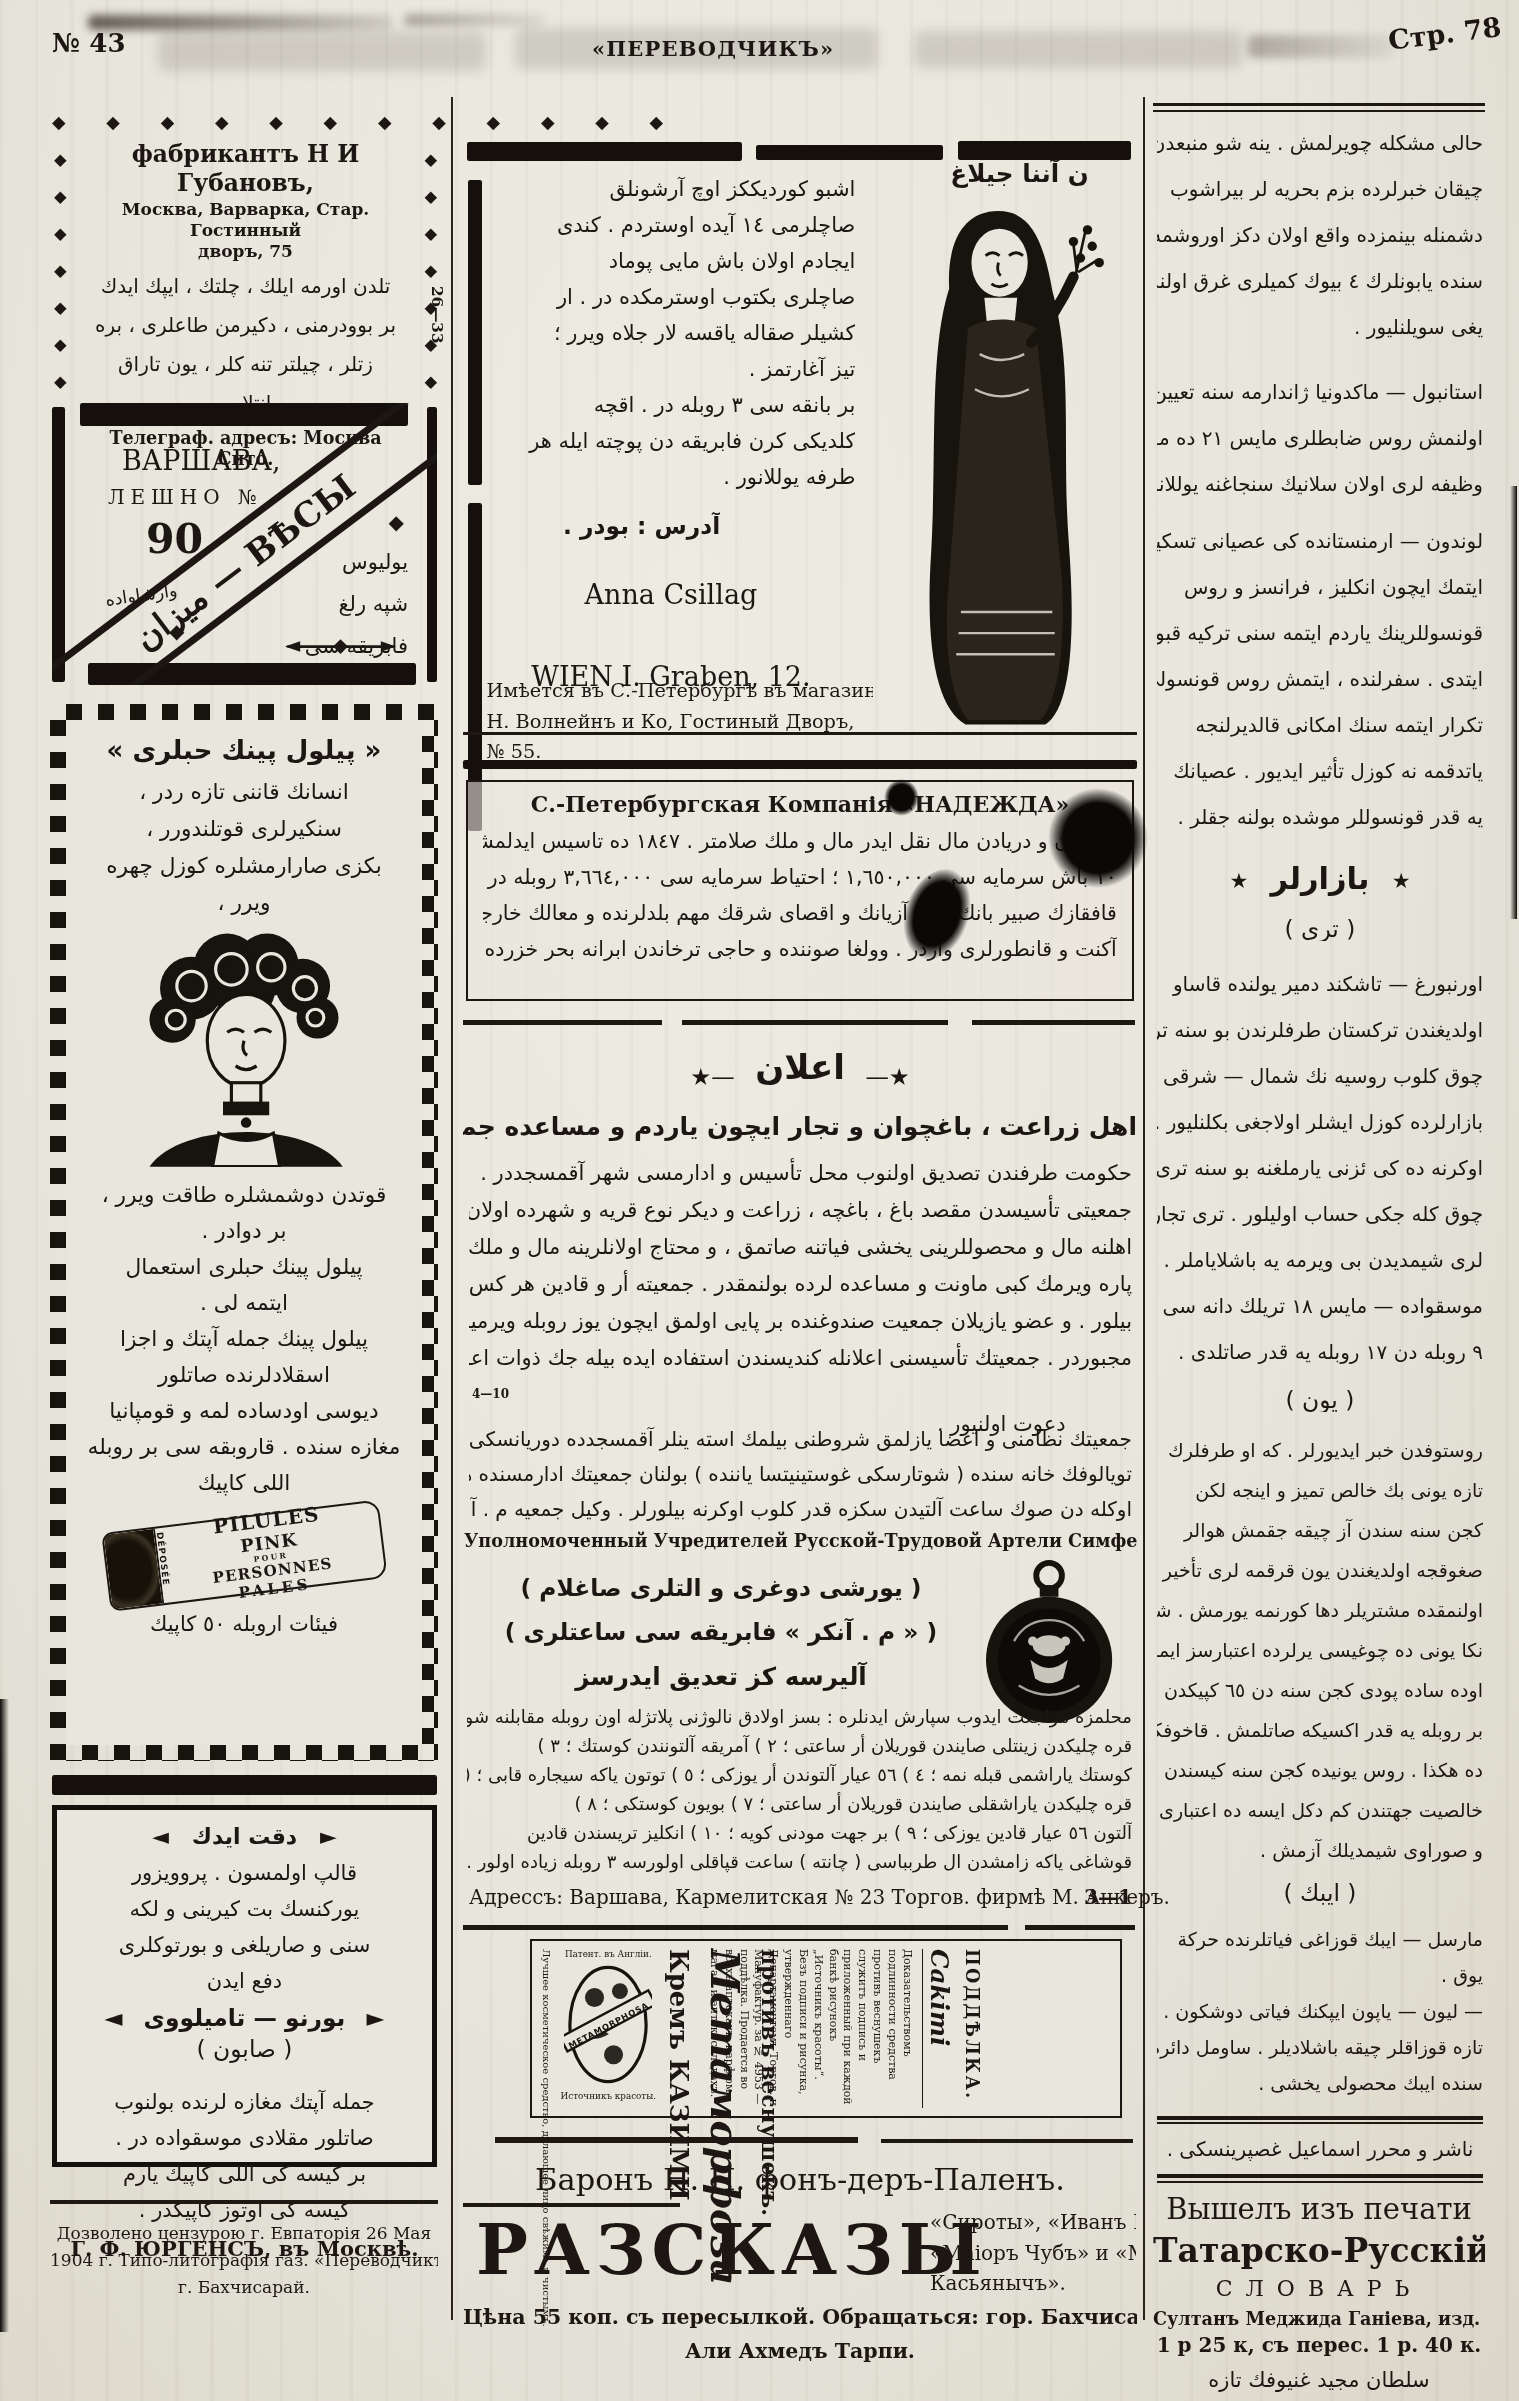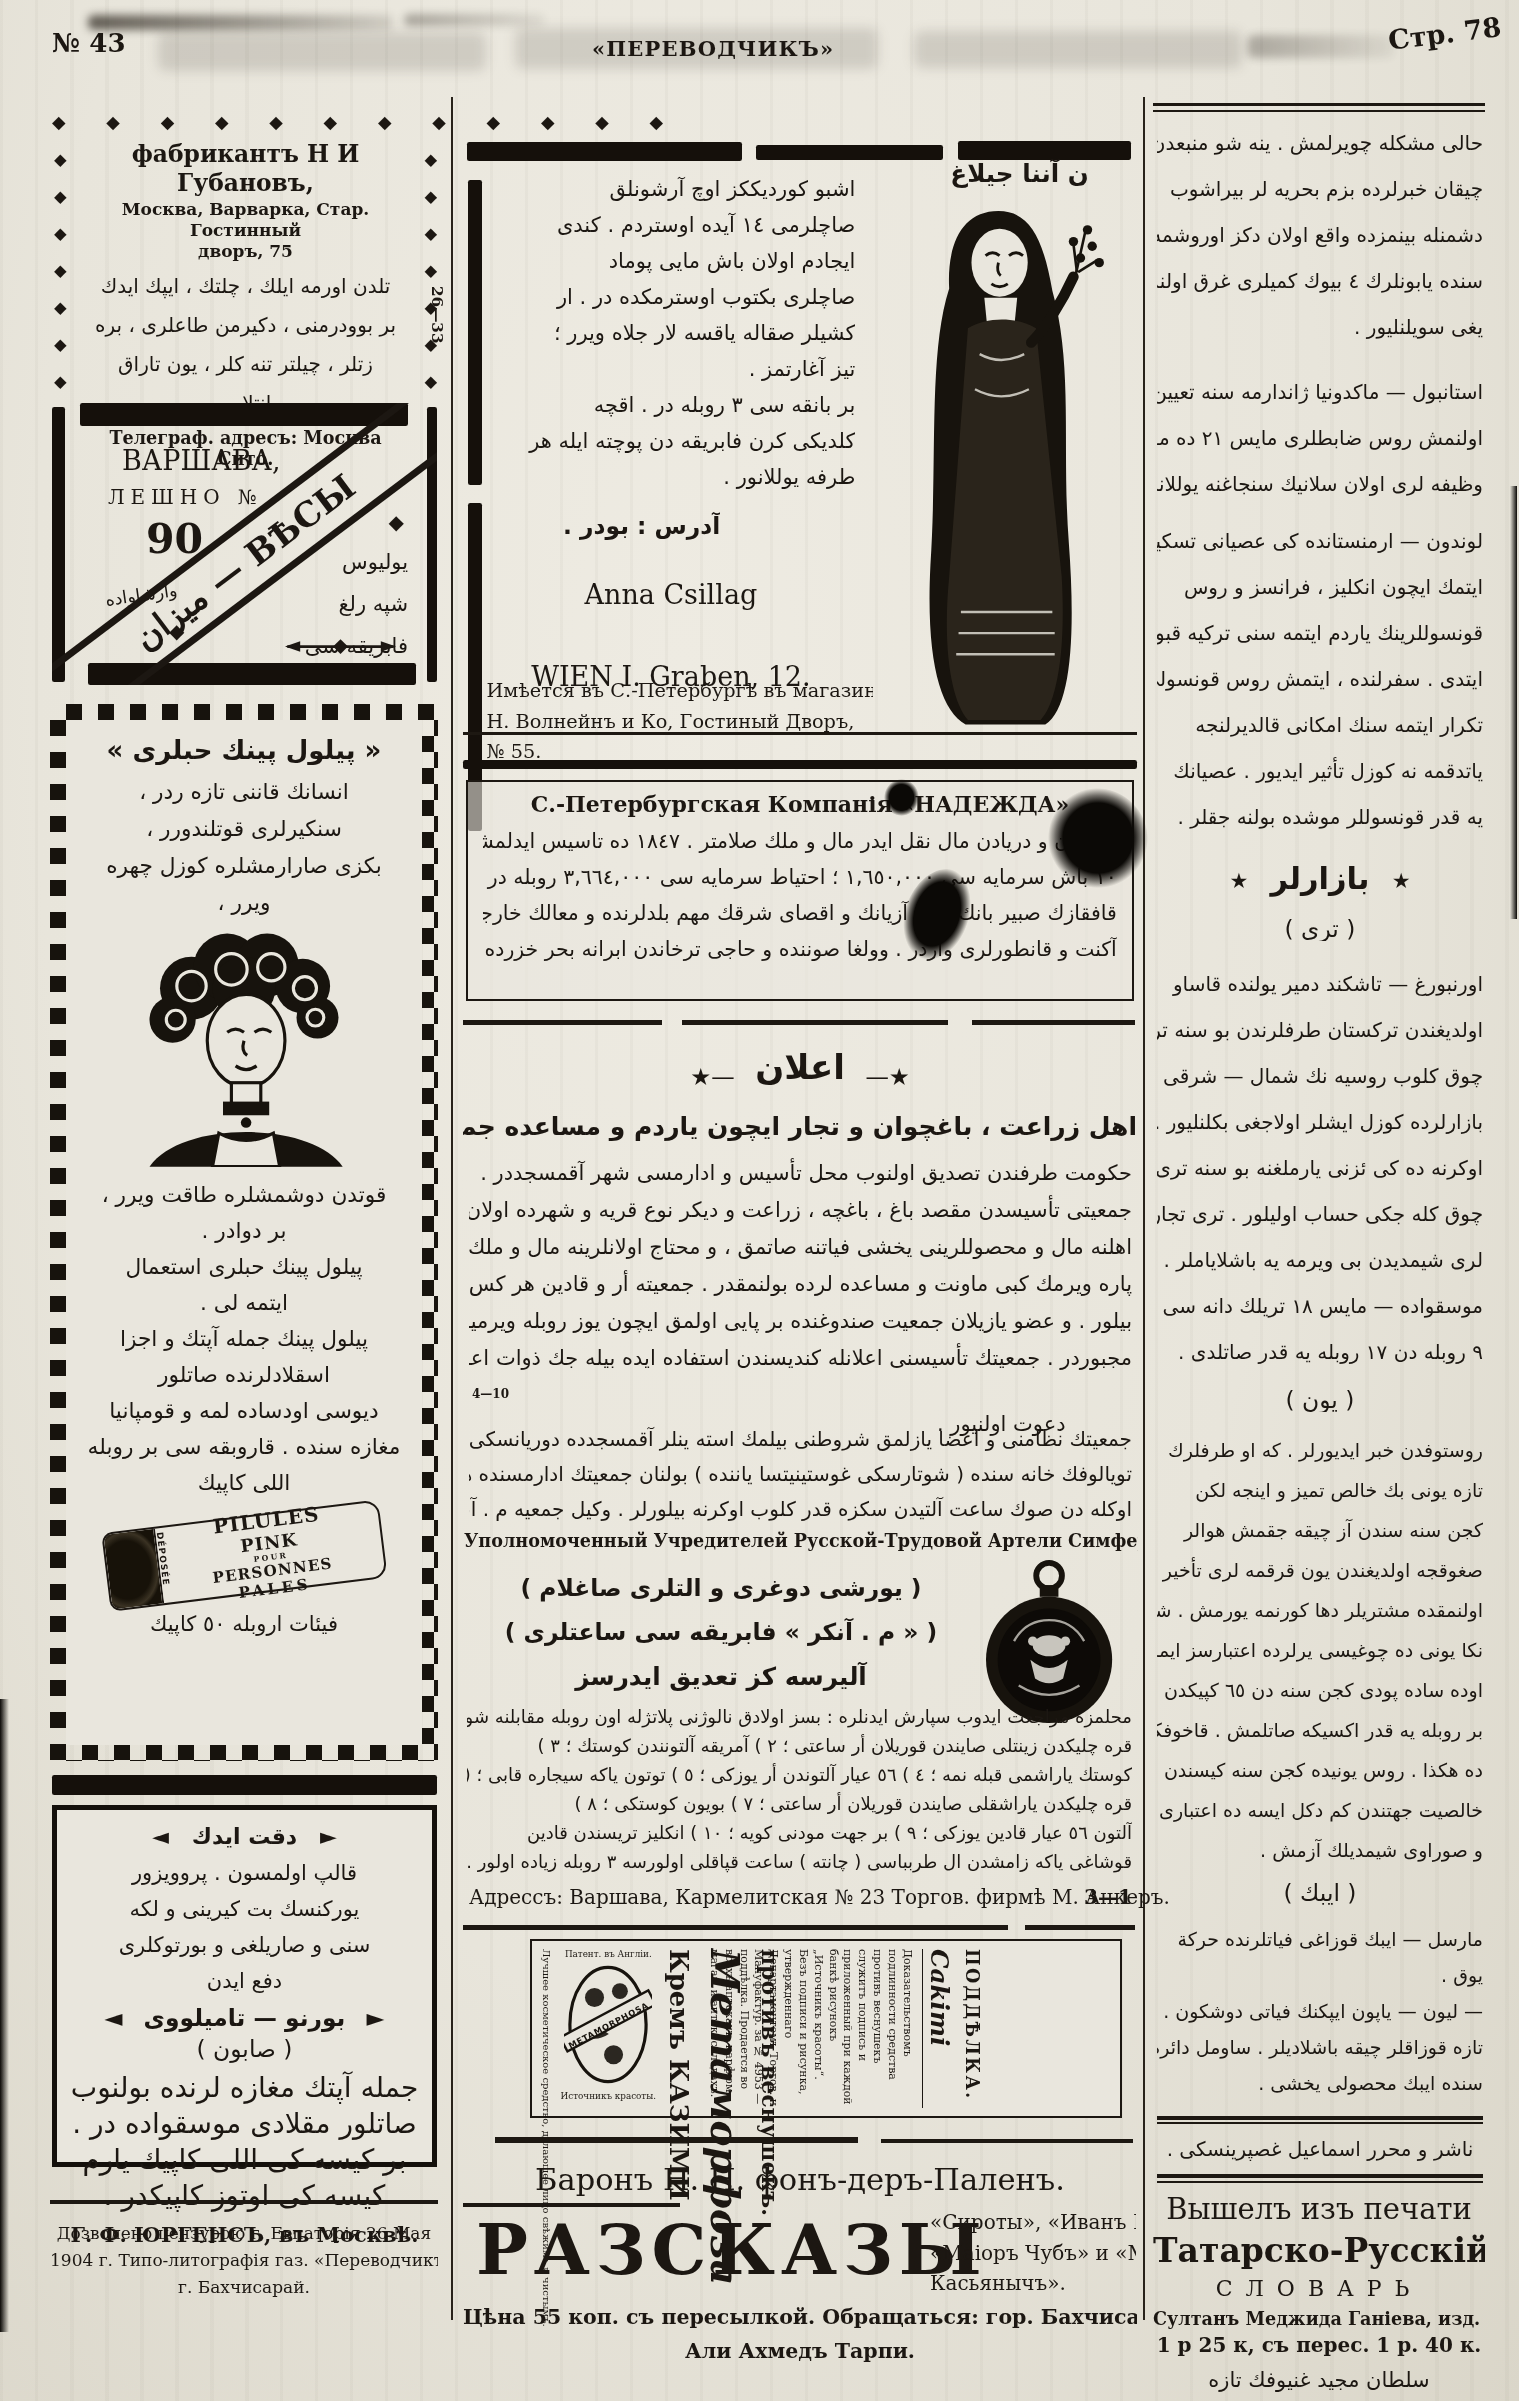--- a/index.html
+++ b/index.html
@@ -233,21 +233,21 @@
         <div class="nw">يوركنسك بت كيرينى و لكه</div>
         <div class="nw">سنى و صاريلغى و بورتوكلرى</div>
         <div class="nw">دفع ايدن</div>
       </div>
     <div class="ar c nw" style="font-size:23.4px;font-weight:bold;margin-top:4.7px;">
       <span>►</span>
       <span style="margin:0 13px;">بورنو — تاميلووى</span>
       <span>◄</span>
     </div>
     <div class="ar c nw" style="font-size:23.4px;margin-top:3.5px;">( صابون )</div>
-    <div class="ar c" style="font-size:28px;line-height:36px;margin-top:7px;">
+    <div class="ar c" style="font-size:21px;line-height:36px;margin-top:21px;">
         <div class="nw">جمله آپتك مغازه لرنده بولنوب</div>
         <div class="nw">صاتلور مقلادى موسقواده در .</div>
         <div class="nw">بر كيسه كى اللى كاپيك يارم</div>
         <div class="nw">كيسه كى اوتوز كاپيكدر .</div>
       </div>
     <div class="ru b c" style="font-size:21px;margin-top:8.2px;">Г. Ф. ЮРГЕНСЪ, въ Москвѣ.</div>
   </div>
 
   <div class="hrule" style="left:50px;top:2200px;width:388px;height:4.1px;"></div>
   <div class="hrule" style="left:463px;top:2203px;width:217px;height:3.5px;"></div>

